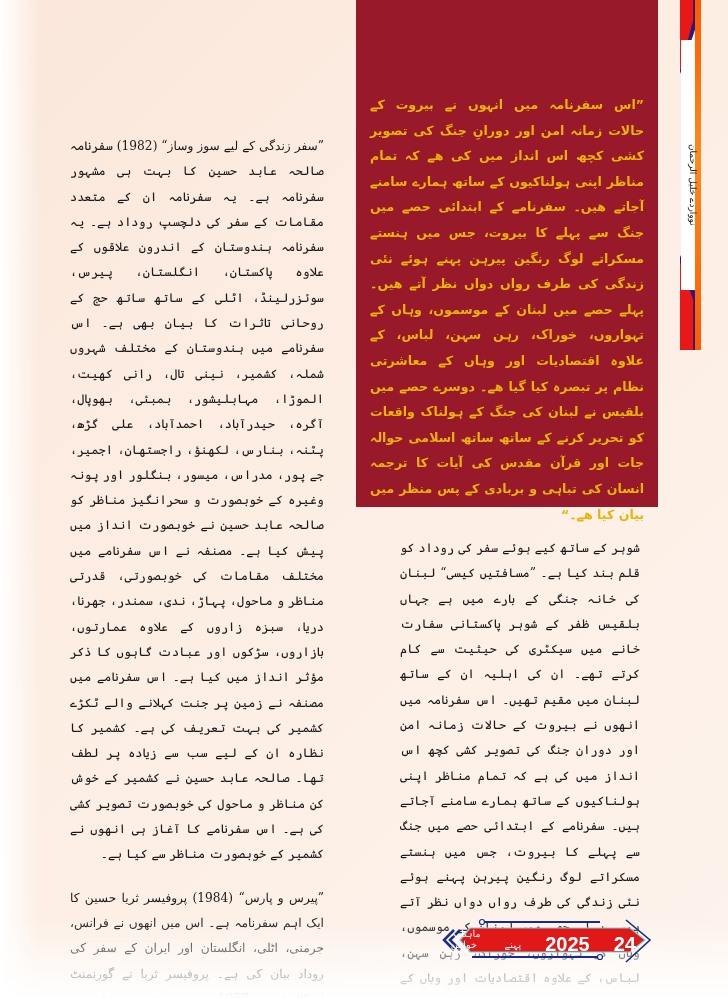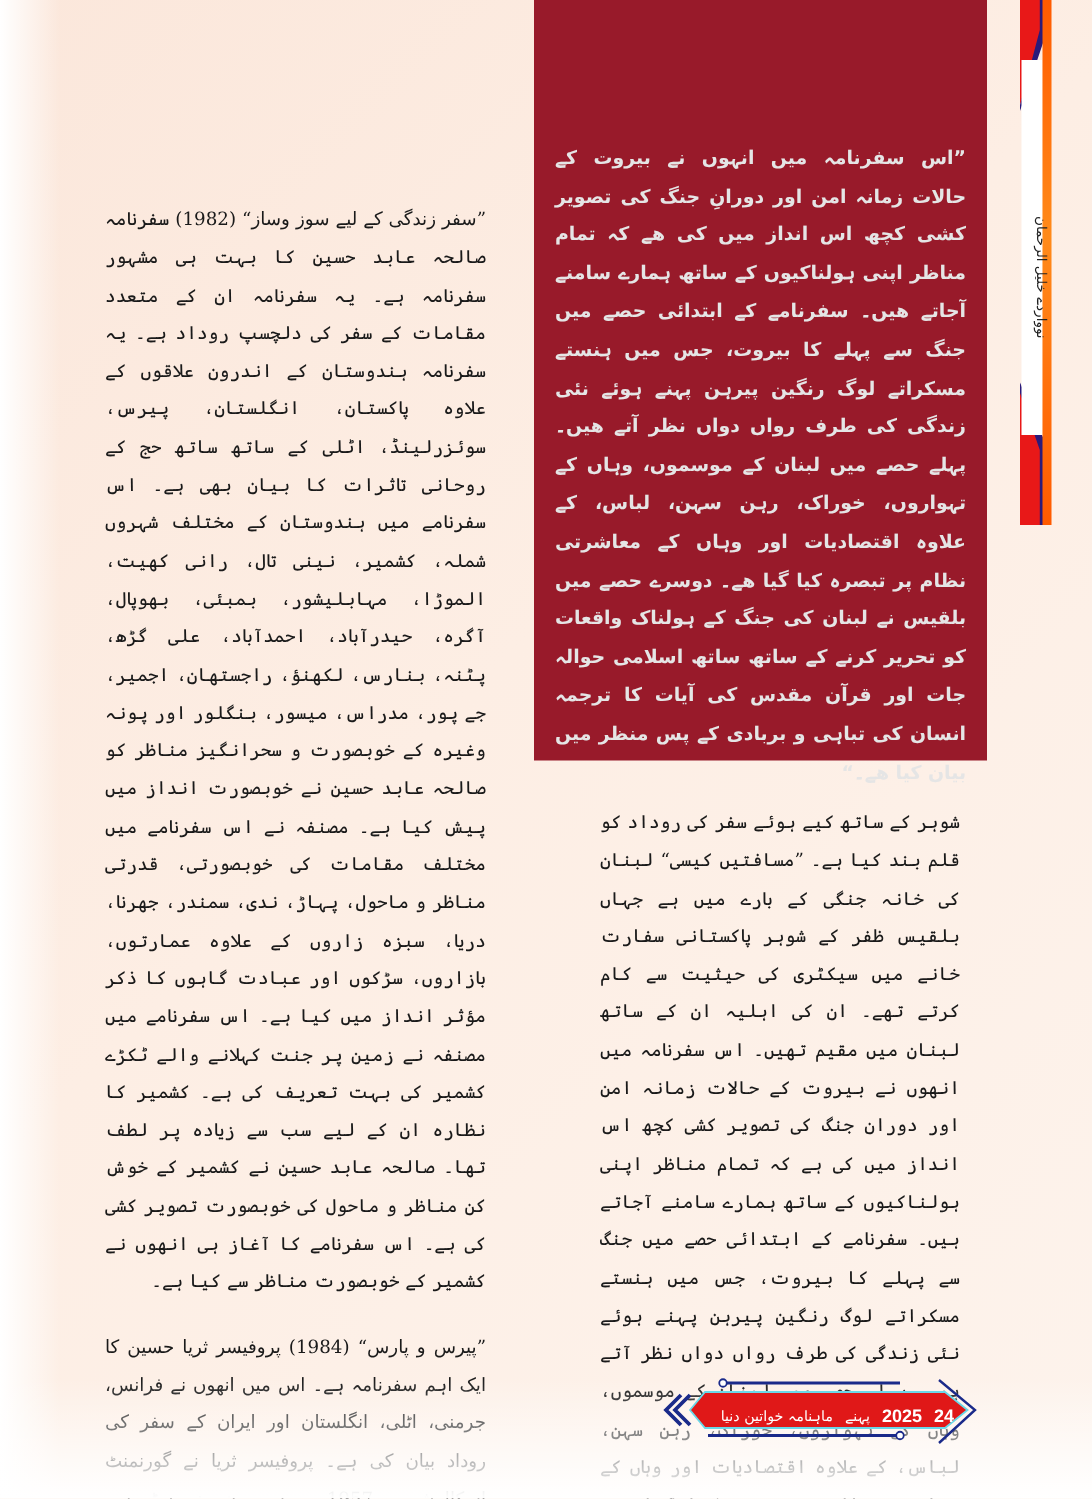--- a/index.html
+++ b/index.html
@@ -22,41 +22,41 @@
     font-size:12.2px; line-height:25.3px;
   }
   .col p { margin:18px; }
   .col-left { left:52px; top:116px; width:290px; }
   .col-right { left:382px; top:518px; width:276px; }
   .pullquote {
     position:absolute; left:356px; top:0; width:302px; height:507px;
     background:#981a2a; box-sizing:border-box; padding:92px 14px 0 14px;
   }
   .pullquote p {
-    margin:0; direction:rtl; text-align:justify; color:#e5e5e5;
+    margin:0; direction:rtl; text-align:justify; color:#eab308;
     font-family:"DejaVu Sans", sans-serif; font-weight:bold;
     font-size:12.6px; line-height:25.6px;
   }
   .side-strip {
     position:absolute; left:680px; top:0; width:20px; height:350px;
   }
   .side-white { position:absolute; left:681px; top:40px; width:14px; height:250px; background:#ffffff; }
   .side-orange { position:absolute; left:695px; top:0; width:6px; height:350px;
     background:linear-gradient(180deg,#ff5a00,#ff8a1a 45%,#ff5a00); }
   .side-label {
     position:absolute; left:678px; top:110px; width:20px; height:150px;
     writing-mode:vertical-rl; font-size:9px; color:#222; direction:rtl;
     font-family:"DejaVu Serif", serif; text-align:center;
   }
   .footer-text {
     position:absolute; left:470px; top:932px; width:200px; height:30px;
-    display:flex; align-items:center; justify-content:flex-end; gap:8px;
+    display:flex; align-items:center; justify-content:flex-end; gap:24px;
     color:#fff; font-weight:bold; font-family:"Liberation Sans", sans-serif;
   }
-  .f-num { font-size:12px; }
+  .f-num { font-size:20px; }
   .f-small { font-size:9.5px; font-weight:normal; font-family:"DejaVu Serif", serif; }
 </style>
 </head>
 <body>
 
 <div class="page-left-fade"></div>
 
 <svg class="side-strip" viewBox="0 0 20 350" preserveAspectRatio="none" style="position:absolute;left:680px;top:0;width:22px;height:350px;">
   <polygon points="0,0 15,0 15,20 0,70" fill="#e81818"></polygon>
   <polygon points="12,0 16,0 16,22 0,74 0,70 12,20" fill="#2a1a7a"></polygon>

